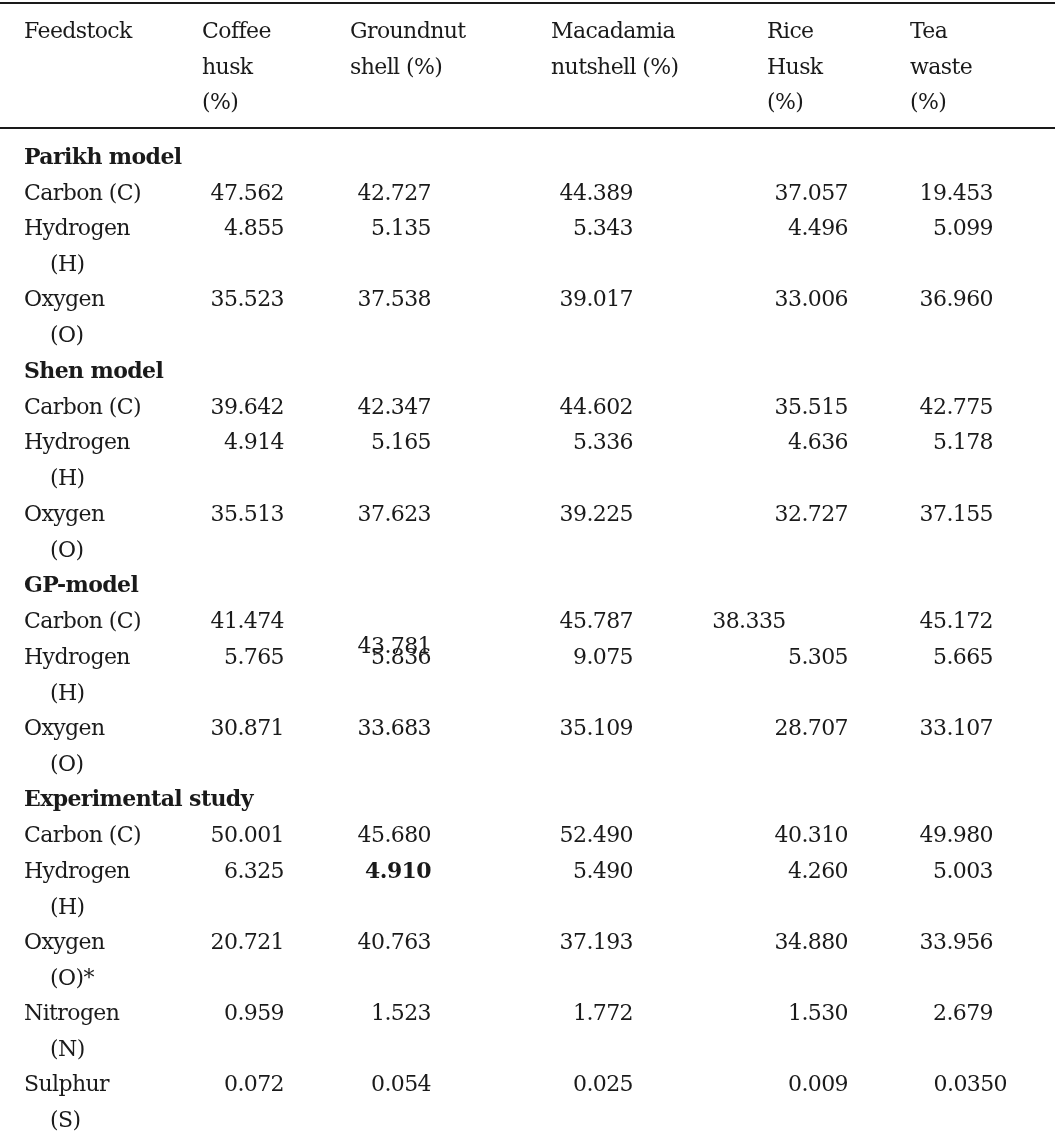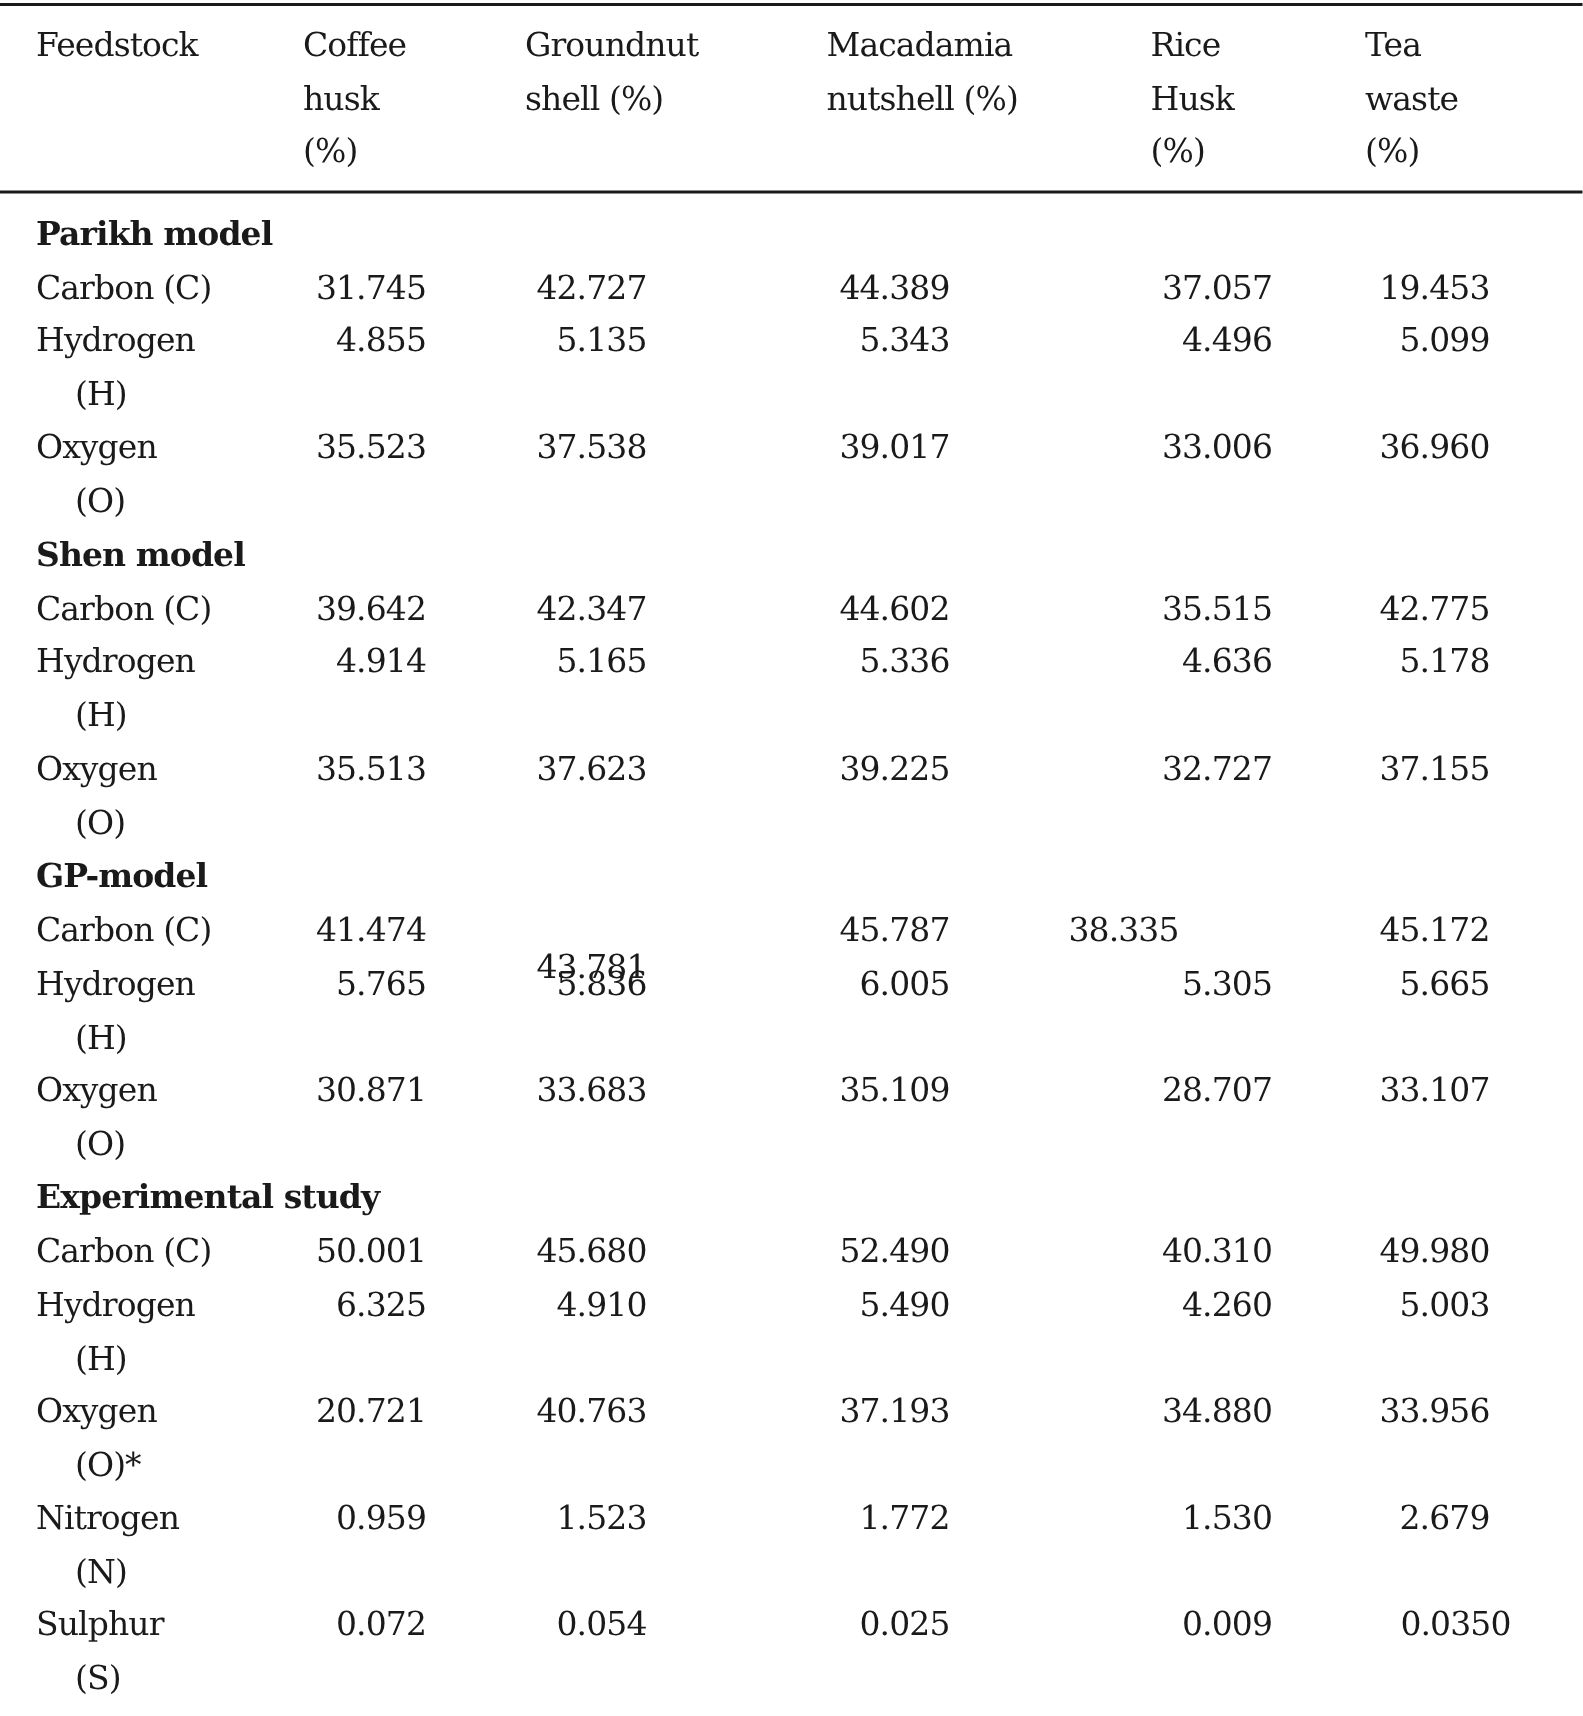--- a/index.html
+++ b/index.html
@@ -77,21 +77,21 @@
 (%)</div>
 <div class="hdr" style="left:910px;">Tea
 waste
 (%)</div>
 
 <div class="rule-head"></div>
 
 <div class="cell sec" style="top:139px;">Parikh model</div>
 
 <div class="cell lbl" style="top:175px;"><span>Carbon (C)</span></div>
-<div class="cell num c1" style="top:175px;">31.745</div>
+<div class="cell num c1" style="top:175px;">47.562</div>
 <div class="cell num c2" style="top:175px;">42.727</div>
 <div class="cell num c3" style="top:175px;">44.389</div>
 <div class="cell num c4" style="top:175px;">37.057</div>
 <div class="cell num c5" style="top:175px;">19.453</div>
 
 <div class="cell lbl" style="top:210px;"><span>Hydrogen</span><span class="l2">(H)</span></div>
 <div class="cell num c1" style="top:210px;">4.855</div>
 <div class="cell num c2" style="top:210px;">5.135</div>
 <div class="cell num c3" style="top:210px;">5.343</div>
 <div class="cell num c4" style="top:210px;">4.496</div>
@@ -132,21 +132,21 @@
 <div class="cell lbl" style="top:603px;"><span>Carbon (C)</span></div>
 <div class="cell num c1" style="top:603px;">41.474</div>
 <div class="cell num c2" style="top:628px;">43.781</div>
 <div class="cell num c3" style="top:603px;">45.787</div>
 <div class="cell num c4" style="top:603px;text-align:center;">38.335</div>
 <div class="cell num c5" style="top:603px;">45.172</div>
 
 <div class="cell lbl" style="top:639px;"><span>Hydrogen</span><span class="l2">(H)</span></div>
 <div class="cell num c1" style="top:639px;">5.765</div>
 <div class="cell num c2" style="top:639px;">5.836</div>
-<div class="cell num c3" style="top:639px;">6.005</div>
+<div class="cell num c3" style="top:639px;">9.075</div>
 <div class="cell num c4" style="top:639px;">5.305</div>
 <div class="cell num c5" style="top:639px;">5.665</div>
 
 <div class="cell lbl" style="top:710px;"><span>Oxygen</span><span class="l2">(O)</span></div>
 <div class="cell num c1" style="top:710px;">30.871</div>
 <div class="cell num c2" style="top:710px;">33.683</div>
 <div class="cell num c3" style="top:710px;">35.109</div>
 <div class="cell num c4" style="top:710px;">28.707</div>
 <div class="cell num c5" style="top:710px;">33.107</div>
 
@@ -154,21 +154,21 @@
 
 <div class="cell lbl" style="top:817px;"><span>Carbon (C)</span></div>
 <div class="cell num c1" style="top:817px;">50.001</div>
 <div class="cell num c2" style="top:817px;">45.680</div>
 <div class="cell num c3" style="top:817px;">52.490</div>
 <div class="cell num c4" style="top:817px;">40.310</div>
 <div class="cell num c5" style="top:817px;">49.980</div>
 
 <div class="cell lbl" style="top:853px;"><span>Hydrogen</span><span class="l2">(H)</span></div>
 <div class="cell num c1" style="top:853px;">6.325</div>
-<div class="cell num c2" style="top:853px;">4.910</div>
+<div class="cell num c2" style="top:853px;font-weight:bold;">4.910</div>
 <div class="cell num c3" style="top:853px;">5.490</div>
 <div class="cell num c4" style="top:853px;">4.260</div>
 <div class="cell num c5" style="top:853px;">5.003</div>
 
 <div class="cell lbl" style="top:924px;"><span>Oxygen</span><span class="l2">(O)*</span></div>
 <div class="cell num c1" style="top:924px;">20.721</div>
 <div class="cell num c2" style="top:924px;">40.763</div>
 <div class="cell num c3" style="top:924px;">37.193</div>
 <div class="cell num c4" style="top:924px;">34.880</div>
 <div class="cell num c5" style="top:924px;">33.956</div>

